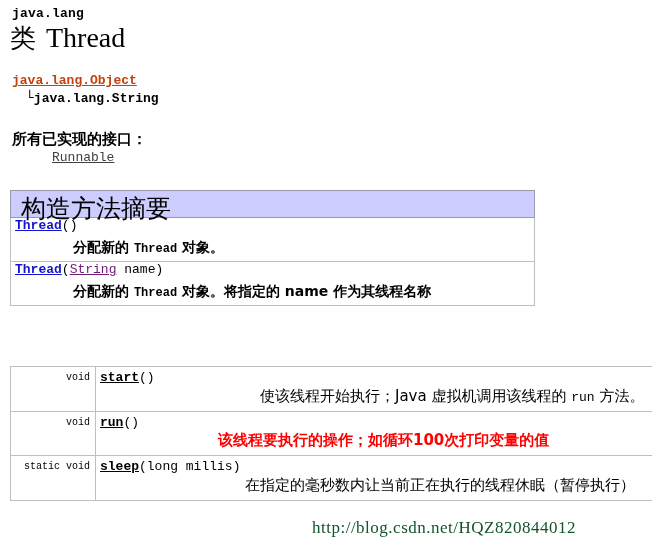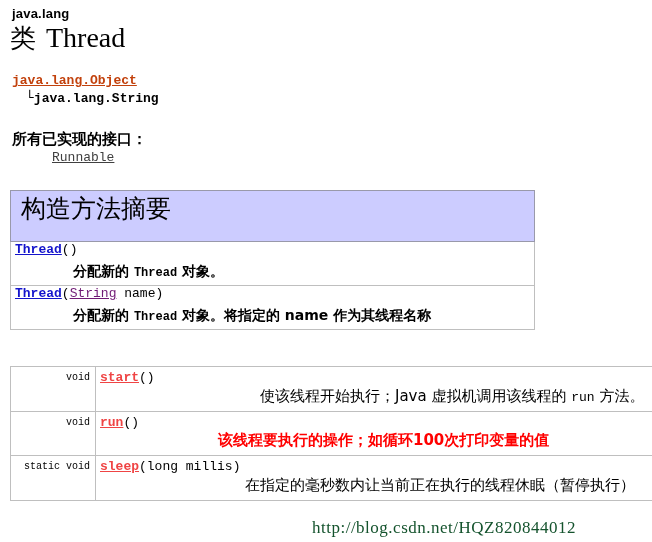--- a/index.html
+++ b/index.html
@@ -14,21 +14,21 @@
     overflow: hidden;
     font-family: "Liberation Serif", "DejaVu Serif", serif;
     color: #000000;
   }
 
   
   .pkg-line {
     position: absolute;
     left: 12px;
     top: 6px;
-    font-family: Liberation Sans, sans-serif;
+    font-family: Liberation Mono, monospace;
     font-weight: bold;
     font-size: 13px;
     letter-spacing: 0.2px;
   }
   .class-title {
     position: absolute;
     left: 10px;
     top: 21px;
     font-family: "Liberation Serif", "DejaVu Serif", serif;
     font-size: 28px;
@@ -87,21 +87,21 @@
   
   .ctor-wrap {
     position: absolute;
     left: 10px;
     top: 190px;
     width: 525px;
   }
   .band {
     background: #CCCCFF;
     border: 1px solid #9999AA;
-    height: 52px;
+    height: 28px;
     box-sizing: border-box;
     padding: 2px 0 0 10px;
   }
   .band-text {
     font-family: "Liberation Serif", "DejaVu Serif", serif;
     font-size: 25px;
     line-height: 32px;
     color: #000;
     white-space: nowrap;
   }
@@ -157,21 +157,21 @@
   }
   .mtable td.body {
     padding: 3px 0 5px 4px;
   }
   .m-sig {
     font-family: "Liberation Mono", "DejaVu Sans Mono", monospace;
     font-size: 13px;
     font-weight: bold;
     white-space: nowrap;
   }
-  .m-sig a { color: #ef4444; text-decoration: underline; }
+  .m-sig a { color: #000000; text-decoration: underline; }
   .m-sig .plain { font-weight: normal; }
   .m-desc {
     margin-left: 160px;
     margin-top: 2px;
     font-family: "DejaVu Sans", sans-serif;
     font-size: 15px;
     white-space: nowrap;
   }
   .m-desc .mono {
     font-family: "Liberation Mono", "DejaVu Sans Mono", monospace;

